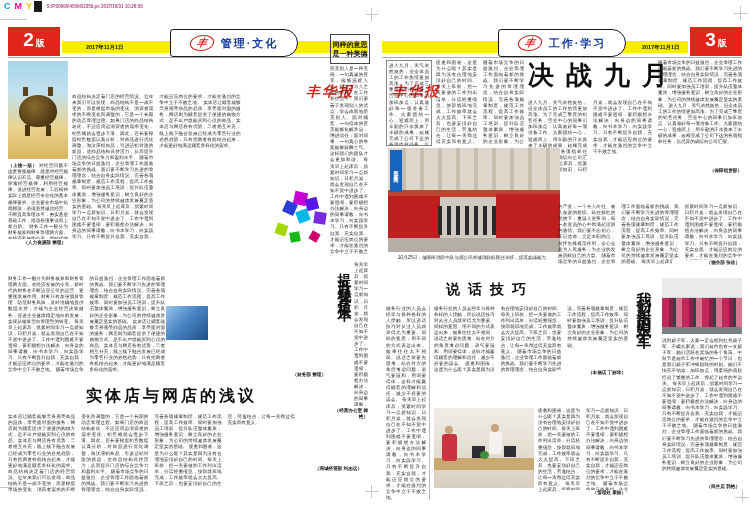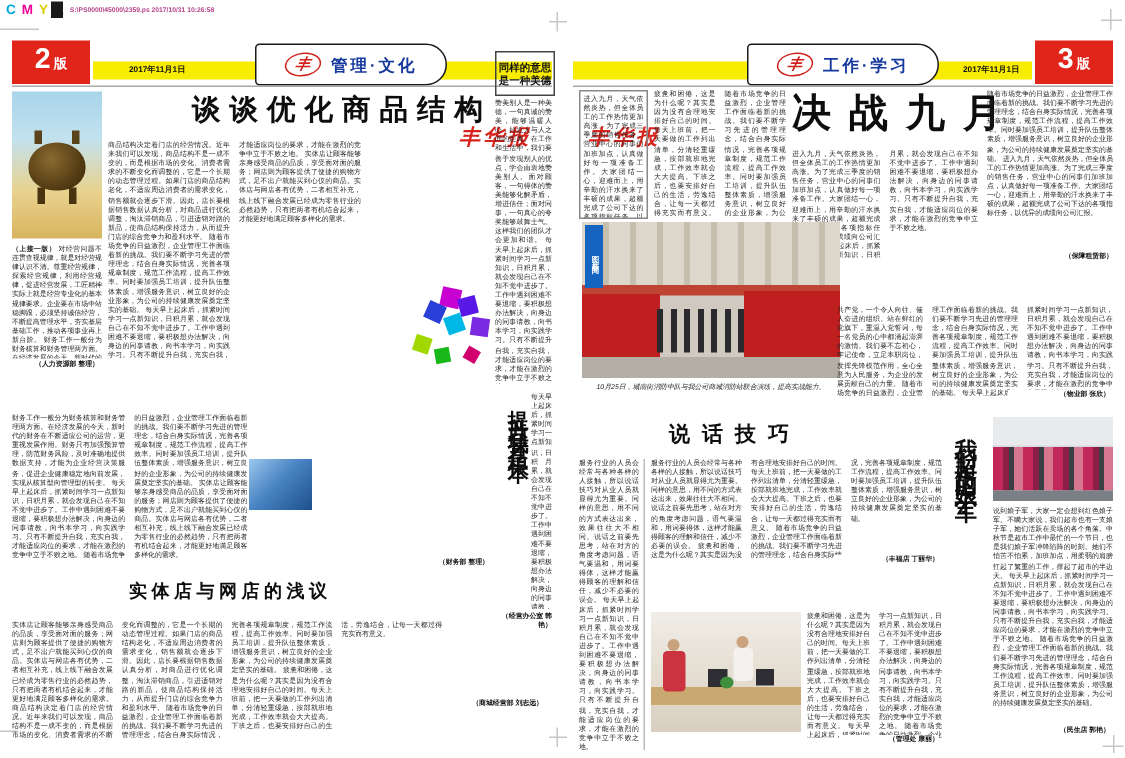--- a/index.html
+++ b/index.html
@@ -96,21 +96,21 @@
   #hCaiwu{left:10px;top:250px;font-size:15px;letter-spacing:2px;}
   #bCaiwu{left:8px;top:276px;width:320px;height:102px;column-count:4;}
   #financeImg{left:166px;top:306px;width:42px;height:34px;
     background:linear-gradient(135deg,#9cc8ec 0%,#4a85c4 45%,#1b4f8a 100%);}
   #bylineCaiwu{left:252px;top:372px;width:74px;}
 
   #hTisheng{left:336px;top:262px;font-size:14px;letter-spacing:5px;height:152px;}
   #bTisheng{left:354px;top:262px;width:14px;height:144px;}
   #bylineTisheng{left:326px;top:408px;width:42px;}
 
-  #hShiti{left:86px;top:386px;font-size:12px;letter-spacing:3px;}
+  #hShiti{left:86px;top:386px;font-size:16px;letter-spacing:3px;}
   #bShiti{left:8px;top:414px;width:360px;height:84px;column-count:5;}
   #bylineShiti{left:298px;top:466px;width:64px;}
 
   
   #introBox{left:386px;top:60px;width:46px;height:86px;border:1px solid #888;
     padding:2px;box-sizing:border-box;}
   #bIntro2{left:436px;top:60px;width:88px;height:86px;column-count:2;}
   #hJuezhan{left:528px;top:58px;font-size:26px;letter-spacing:12px;}
   #bJuezhanA{left:528px;top:100px;width:124px;height:76px;column-count:2;}
   #bJuezhanB{left:658px;top:60px;width:84px;height:114px;}
@@ -222,21 +222,20 @@
     <div class="dingleg" style="left:17px;"></div>
     <div class="dingleg" style="left:38px;"></div>
   </div>
   <div class="bt" id="colA">
     <span class="ld">（上接一版）</span>
     <span>对经营问题不连贯查视规律，就是对经营规律认识不清。尊重经营规律，探索经营规律，利用经营规律，促进经营发展，工匠精神实际上就是经营专业化的基本规律要求。企业要在市场中站稳脚跟，必须坚持诚信经营，不断提高管理水平，夯实基层基础工作，推动各项事业再上新台阶。</span>
     <span>财务工作一般分为财务核算和财务管理两方面。在经济发展的今天，新时代的财务在不断适应公司的运营，更重视发展作用。财务只有加强预算管理，防范财务风险，及时准确地提供数据支持，才能为企业经营决策服务，促进企业健康稳定地向前发展，实现从核算型向管理型的转变。</span>
   </div>
   <div class="by" id="bylineCont">（人力资源部 整理）</div>
 
-  <div class="hl" id="hShangpin">谈谈优化商品结构</div>
   <div class="bt" id="bShangpin">
     <span>商品结构决定着门店的经营情况。近年来我们可以发现，商品结构不是一成不变的，而是根据市场的变化、消费者需求的不断变化而调整的，它是一个长期的动态管理过程。如果门店的商品结构老化，不适应周边消费者的需求变化，销售额就会逐步下滑。因此，店长要根据销售数据认真分析，对商品进行优化调整，淘汰滞销商品，引进适销对路的新品，使商品结构保持活力，从而提升门店的综合竞争力和盈利水平。</span>
     <span>随着市场竞争的日益激烈，企业管理工作面临着新的挑战。我们要不断学习先进的管理理念，结合自身实际情况，完善各项规章制度，规范工作流程，提高工作效率。同时要加强员工培训，提升队伍整体素质，增强服务意识，树立良好的企业形象，为公司的持续健康发展奠定坚实的基础。</span>
     <span>每天早上起床后，抓紧时间学习一点新知识，日积月累，就会发现自己在不知不觉中进步了。工作中遇到困难不要退缩，要积极想办法解决，向身边的同事请教，向书本学习，向实践学习。只有不断提升自我，充实自我，才能适应岗位的要求，才能在激烈的竞争中立于不败之地。</span>
     <span>实体店让顾客能够亲身感受商品的品质，享受面对面的服务；网店则为顾客提供了便捷的购物方式，足不出户就能买到心仪的商品。实体店与网店各有优势，二者相互补充，线上线下融合发展已经成为零售行业的必然趋势，只有把两者有机结合起来，才能更好地满足顾客多样化的需求。</span>
   </div>
   <div class="by" id="bylineShangpin">（总经理办公室 高明之）</div>
 
   <div class="photo" id="cubes">
     <span class="cube" style="left:24px;top:6px;width:13px;height:13px;background:#c800d2;transform:rotate(12deg);"></span>

